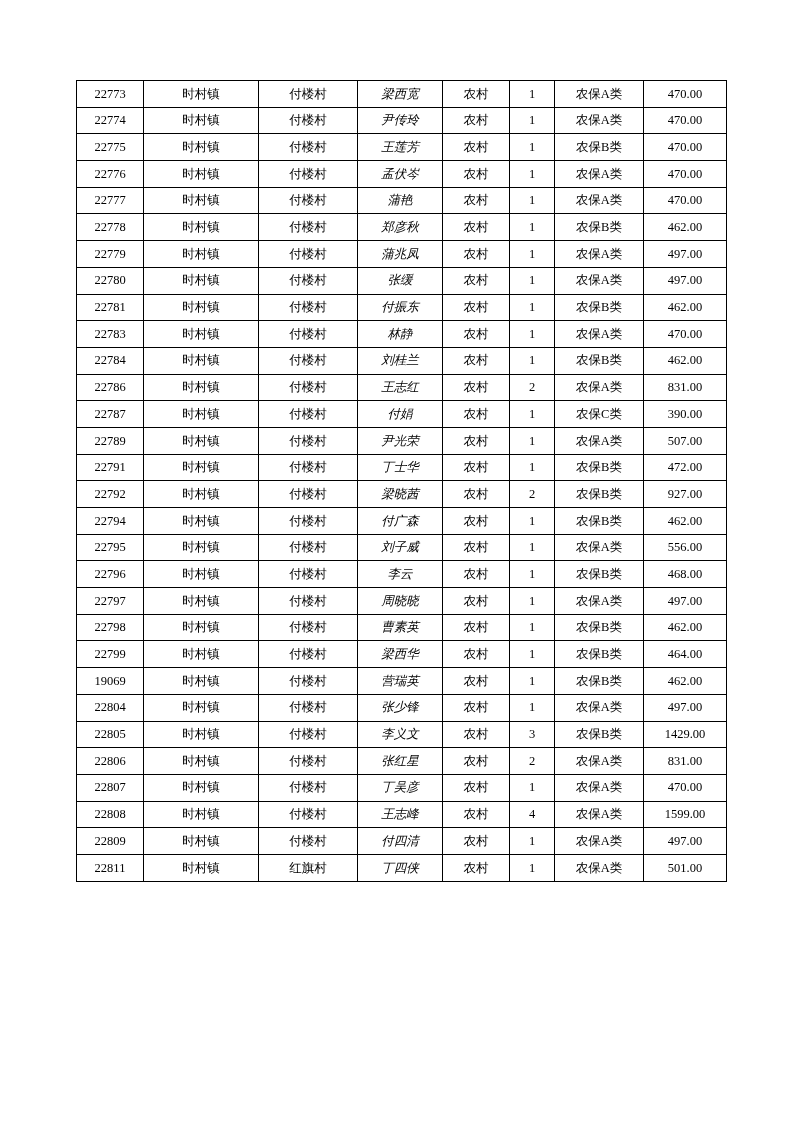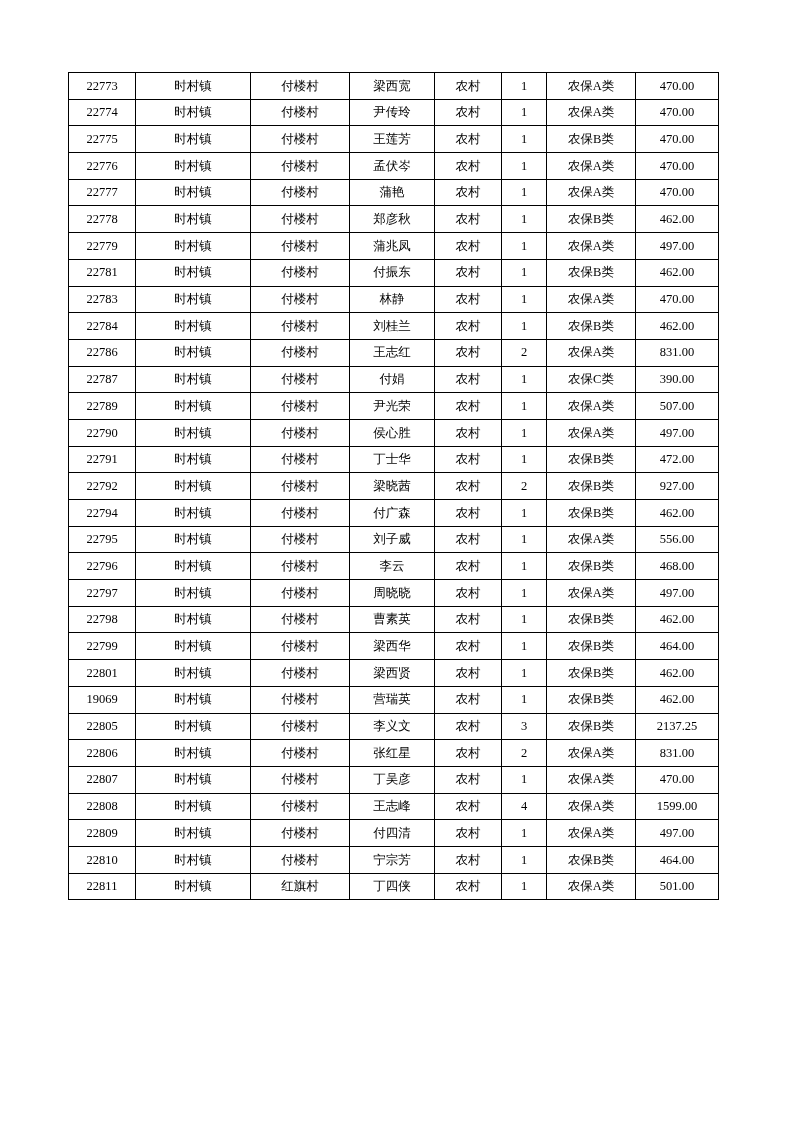--- a/index.html
+++ b/index.html
@@ -17,37 +17,37 @@
     width: 793px;
     height: 1122px;
     position: relative;
     box-sizing: border-box;
     padding: 72px 68px;
   }
   table.data-table {
     border-collapse: collapse;
     table-layout: fixed;
     width: 588px;
-    margin: 0;
+    margin: 8px;
   }
   table.data-table td {
     border: 1px solid #000000;
     height: 25.7px;
     padding: 0 2px;
     text-align: center;
     vertical-align: middle;
     font-size: 12.5px;
     line-height: 1;
     white-space: nowrap;
     overflow: hidden;
   }
   td.c-id      { width: 62px; }
   td.c-town    { width: 110px; }
   td.c-village { width: 94px; font-family: Liberation Serif, serif; }
-  td.c-name    { width: 80px; }
+  td.c-name    { width: 80px; font-style: italic; }
   td.c-type    { width: 62px; }
   td.c-count   { width: 40px; }
   td.c-cat     { width: 84px; }
   td.c-amount  { width: 78px; }
 
   td.c-amount, td.c-id, td.c-count {
     font-family: "Liberation Serif", "DejaVu Serif", serif;
   }
 </style>
 </head>
@@ -120,20 +120,30 @@
           <td class="c-id">22779</td>
           <td class="c-town">时村镇</td>
           <td class="c-village">付楼村</td>
           <td class="c-name">蒲兆凤</td>
           <td class="c-type">农村</td>
           <td class="c-count">1</td>
           <td class="c-cat">农保A类</td>
           <td class="c-amount">497.00</td>
         </tr>
         <tr>
+          <td class="c-id">22780</td>
+          <td class="c-town">时村镇</td>
+          <td class="c-village">付楼村</td>
+          <td class="c-name">张缓</td>
+          <td class="c-type">农村</td>
+          <td class="c-count">1</td>
+          <td class="c-cat">农保A类</td>
+          <td class="c-amount">497.00</td>
+        </tr>
+        <tr>
           <td class="c-id">22781</td>
           <td class="c-town">时村镇</td>
           <td class="c-village">付楼村</td>
           <td class="c-name">付振东</td>
           <td class="c-type">农村</td>
           <td class="c-count">1</td>
           <td class="c-cat">农保B类</td>
           <td class="c-amount">462.00</td>
         </tr>
         <tr>
@@ -180,30 +190,20 @@
           <td class="c-id">22789</td>
           <td class="c-town">时村镇</td>
           <td class="c-village">付楼村</td>
           <td class="c-name">尹光荣</td>
           <td class="c-type">农村</td>
           <td class="c-count">1</td>
           <td class="c-cat">农保A类</td>
           <td class="c-amount">507.00</td>
         </tr>
         <tr>
-          <td class="c-id">22790</td>
-          <td class="c-town">时村镇</td>
-          <td class="c-village">付楼村</td>
-          <td class="c-name">侯心胜</td>
-          <td class="c-type">农村</td>
-          <td class="c-count">1</td>
-          <td class="c-cat">农保A类</td>
-          <td class="c-amount">497.00</td>
-        </tr>
-        <tr>
           <td class="c-id">22791</td>
           <td class="c-town">时村镇</td>
           <td class="c-village">付楼村</td>
           <td class="c-name">丁士华</td>
           <td class="c-type">农村</td>
           <td class="c-count">1</td>
           <td class="c-cat">农保B类</td>
           <td class="c-amount">472.00</td>
         </tr>
         <tr>
@@ -270,48 +270,48 @@
           <td class="c-id">22799</td>
           <td class="c-town">时村镇</td>
           <td class="c-village">付楼村</td>
           <td class="c-name">梁西华</td>
           <td class="c-type">农村</td>
           <td class="c-count">1</td>
           <td class="c-cat">农保B类</td>
           <td class="c-amount">464.00</td>
         </tr>
         <tr>
-          <td class="c-id">22801</td>
-          <td class="c-town">时村镇</td>
-          <td class="c-village">付楼村</td>
-          <td class="c-name">梁西贤</td>
-          <td class="c-type">农村</td>
-          <td class="c-count">1</td>
-          <td class="c-cat">农保B类</td>
-          <td class="c-amount">462.00</td>
-        </tr>
-        <tr>
           <td class="c-id">19069</td>
           <td class="c-town">时村镇</td>
           <td class="c-village">付楼村</td>
           <td class="c-name">营瑞英</td>
           <td class="c-type">农村</td>
           <td class="c-count">1</td>
           <td class="c-cat">农保B类</td>
           <td class="c-amount">462.00</td>
         </tr>
         <tr>
+          <td class="c-id">22804</td>
+          <td class="c-town">时村镇</td>
+          <td class="c-village">付楼村</td>
+          <td class="c-name">张少锋</td>
+          <td class="c-type">农村</td>
+          <td class="c-count">1</td>
+          <td class="c-cat">农保A类</td>
+          <td class="c-amount">497.00</td>
+        </tr>
+        <tr>
           <td class="c-id">22805</td>
           <td class="c-town">时村镇</td>
           <td class="c-village">付楼村</td>
           <td class="c-name">李义文</td>
           <td class="c-type">农村</td>
           <td class="c-count">3</td>
           <td class="c-cat">农保B类</td>
-          <td class="c-amount">2137.25</td>
+          <td class="c-amount">1429.00</td>
         </tr>
         <tr>
           <td class="c-id">22806</td>
           <td class="c-town">时村镇</td>
           <td class="c-village">付楼村</td>
           <td class="c-name">张红星</td>
           <td class="c-type">农村</td>
           <td class="c-count">2</td>
           <td class="c-cat">农保A类</td>
           <td class="c-amount">831.00</td>
@@ -338,30 +338,20 @@
         </tr>
         <tr>
           <td class="c-id">22809</td>
           <td class="c-town">时村镇</td>
           <td class="c-village">付楼村</td>
           <td class="c-name">付四清</td>
           <td class="c-type">农村</td>
           <td class="c-count">1</td>
           <td class="c-cat">农保A类</td>
           <td class="c-amount">497.00</td>
-        </tr>
-        <tr>
-          <td class="c-id">22810</td>
-          <td class="c-town">时村镇</td>
-          <td class="c-village">付楼村</td>
-          <td class="c-name">宁宗芳</td>
-          <td class="c-type">农村</td>
-          <td class="c-count">1</td>
-          <td class="c-cat">农保B类</td>
-          <td class="c-amount">464.00</td>
         </tr>
         <tr>
           <td class="c-id">22811</td>
           <td class="c-town">时村镇</td>
           <td class="c-village">红旗村</td>
           <td class="c-name">丁四侠</td>
           <td class="c-type">农村</td>
           <td class="c-count">1</td>
           <td class="c-cat">农保A类</td>
           <td class="c-amount">501.00</td>

